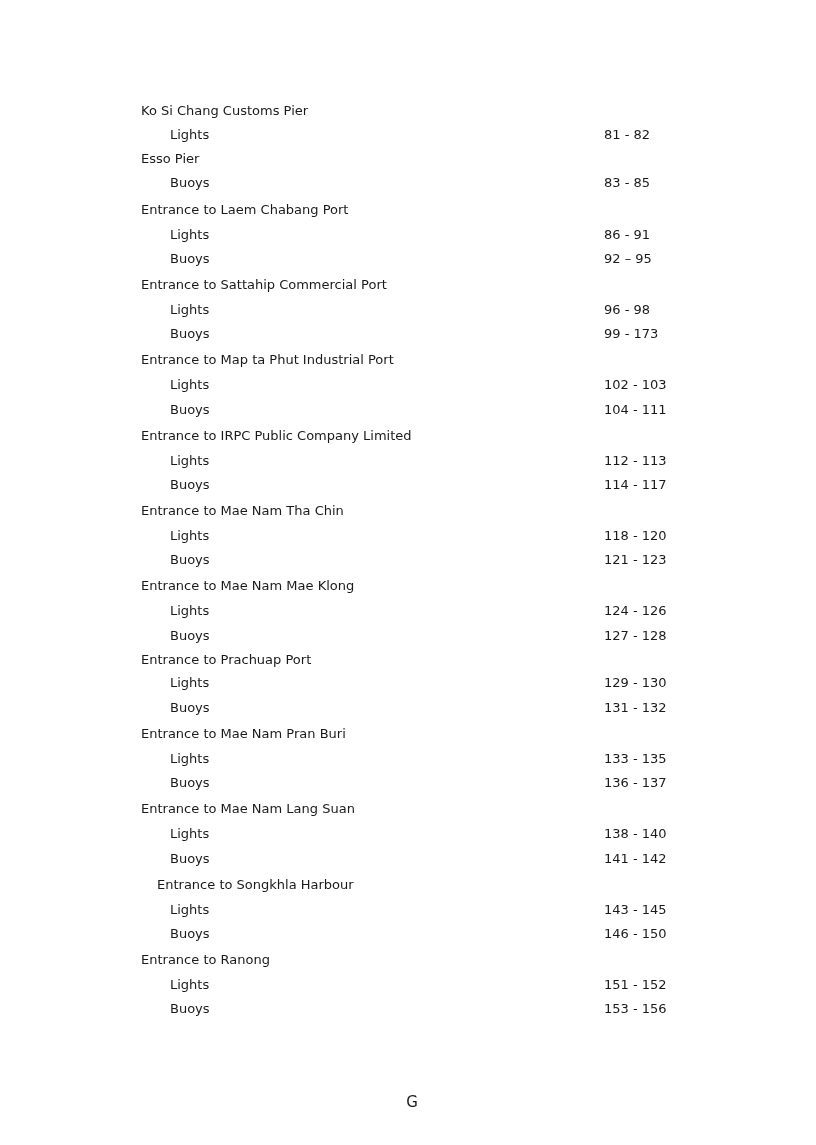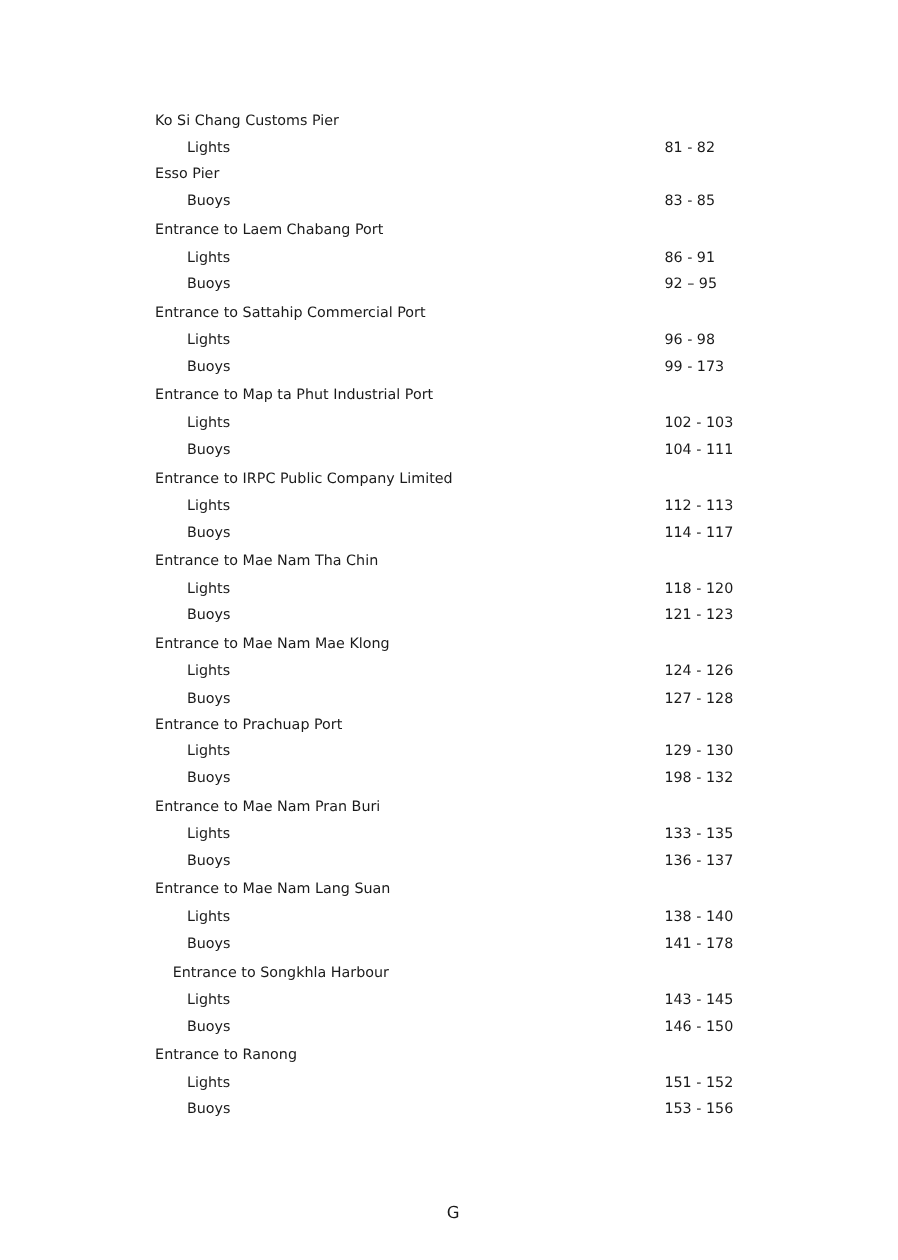--- a/index.html
+++ b/index.html
@@ -138,21 +138,21 @@
       </div>
       <div class="row" style="top: 649px;">
         <span class="heading-label">Entrance to Prachuap Port</span>
       </div>
       <div class="row" style="top: 672px;">
         <span class="sub-label">Lights</span>
         <span class="pages">129 - 130</span>
       </div>
       <div class="row" style="top: 697px;">
         <span class="sub-label">Buoys</span>
-        <span class="pages">198 - 132</span>
+        <span class="pages">131 - 132</span>
       </div>
       <div class="row" style="top: 723px;">
         <span class="heading-label">Entrance to Mae Nam Pran Buri</span>
       </div>
       <div class="row" style="top: 748px;">
         <span class="sub-label">Lights</span>
         <span class="pages">133 - 135</span>
       </div>
       <div class="row" style="top: 772px;">
         <span class="sub-label">Buoys</span>
@@ -160,21 +160,21 @@
       </div>
       <div class="row" style="top: 798px;">
         <span class="heading-label">Entrance to Mae Nam Lang Suan</span>
       </div>
       <div class="row" style="top: 823px;">
         <span class="sub-label">Lights</span>
         <span class="pages">138 - 140</span>
       </div>
       <div class="row" style="top: 848px;">
         <span class="sub-label">Buoys</span>
-        <span class="pages">141 - 178</span>
+        <span class="pages">141 - 142</span>
       </div>
       <div class="row" style="top: 874px; margin-left: 16px;">
         <span class="heading-label">Entrance to Songkhla Harbour</span>
       </div>
       <div class="row" style="top: 899px;">
         <span class="sub-label">Lights</span>
         <span class="pages">143 - 145</span>
       </div>
       <div class="row" style="top: 923px;">
         <span class="sub-label">Buoys</span>

